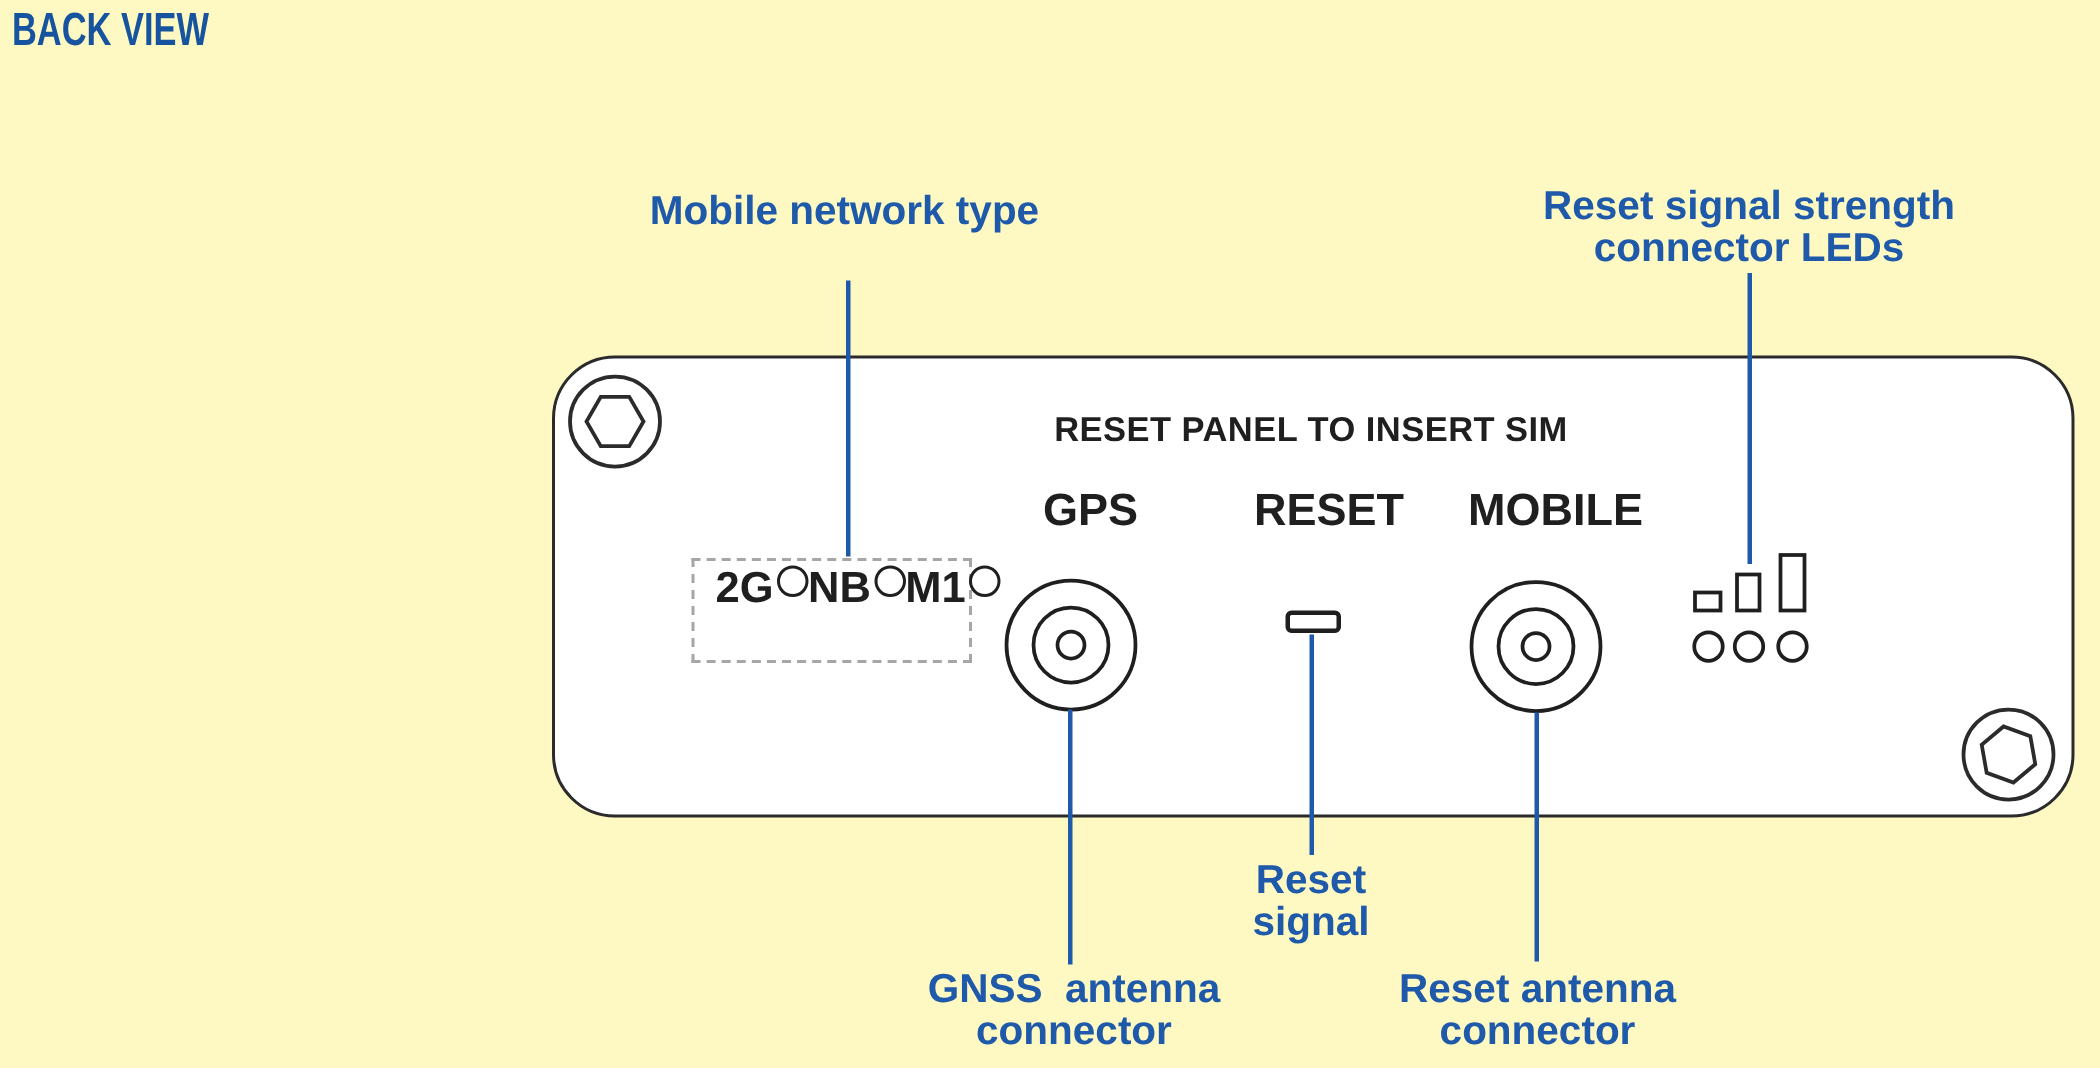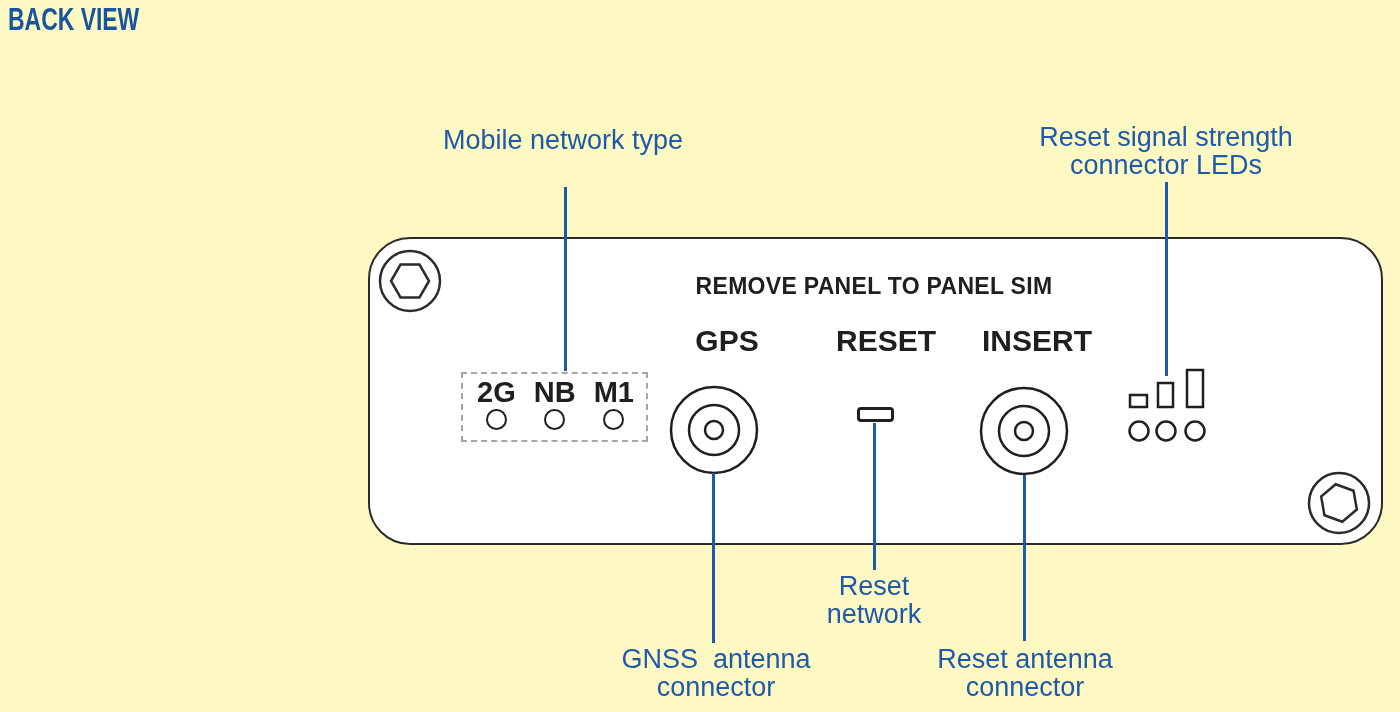--- a/index.html
+++ b/index.html
@@ -14,21 +14,21 @@
     position:relative;width:1400px;height:712px;background:#fef9c3;
     font-family:"Liberation Sans",sans-serif;overflow:hidden;
   }
   .title{
     position:absolute;left:8px;top:2px;margin:0;
     font-size:31px;font-weight:700;color:var(--title_blue);
     transform:scaleX(0.74);transform-origin:left top;white-space:nowrap;
   }
   .ann{
     position:absolute;transform:translateX(-50%);text-align:center;
-    color:var(--annotation_blue);font-weight:400;font-size:27px;line-height:28px;
+    color:var(--annotation_blue);font-weight:700;font-size:27px;line-height:28px;
   }
   .ann div{white-space:pre;}
   .leader{position:absolute;width:3px;background:var(--annotation_blue);}
   .panel{
     position:absolute;left:368px;top:237px;width:1015px;height:308px;
     border:2px solid var(--outline_dark);border-radius:42px;background:#fff;
     box-sizing:border-box;
   }
   .sim-text{
     position:absolute;left:874px;top:273px;transform:translateX(-50%);
@@ -37,21 +37,21 @@
   }
   .conn-label{
     position:absolute;top:324px;transform:translateX(-50%);
     font-size:30px;font-weight:700;color:var(--text_dark);white-space:nowrap;margin-left:12px;
   }
   .led-box{
     position:absolute;left:461px;top:372px;width:187px;height:70px;
     border:2px dashed var(--dashed_gray);box-sizing:border-box;
     display:flex;justify-content:space-between;padding:3px 12px 0 14px;
   }
-  .led-group{display:flex;flex-direction:column;align-items:center;gap:2px;}
+  .led-group{display:flex;flex-direction:row;align-items:flex-start;gap:2px;}
   .led-label{font-size:29px;font-weight:700;color:var(--text_dark);line-height:30px;}
   .led-dot{
     width:21px;height:21px;border:2.5px solid var(--text_dark);border-radius:50%;
     box-sizing:border-box;background:#fff;
   }
   .reset-btn{
     position:absolute;left:857px;top:407px;width:37px;height:15px;
     border:3px solid var(--text_dark);border-radius:4px;box-sizing:border-box;background:#fff;
   }
   .abs{position:absolute;}
@@ -68,24 +68,24 @@
   <svg class="abs" style="left:378px;top:249px" width="64" height="64" viewBox="0 0 64 64">
     <circle cx="32" cy="32" r="30" fill="#fff" stroke="#2b2b2b" stroke-width="2.5"></circle>
     <polygon points="51,32 41.5,48.45 22.5,48.45 13,32 22.5,15.55 41.5,15.55" fill="none" stroke="#2b2b2b" stroke-width="2.5"></polygon>
   </svg>
 
   <svg class="abs" style="left:1307px;top:471px" width="64" height="64" viewBox="0 0 64 64">
     <circle cx="32" cy="32" r="30" fill="#fff" stroke="#2b2b2b" stroke-width="2.5"></circle>
     <polygon points="51,32 41.5,48.45 22.5,48.45 13,32 22.5,15.55 41.5,15.55" transform="rotate(20 32 32)" fill="none" stroke="#2b2b2b" stroke-width="2.5"></polygon>
   </svg>
 
-  <div class="sim-text">REMOVE PANEL TO PANEL SIM</div>
+  <div class="sim-text">RESET PANEL TO INSERT SIM</div>
   <div class="conn-label" style="left:715px">GPS</div>
   <div class="conn-label" style="left:874px">RESET</div>
-  <div class="conn-label" style="left:1025px">INSERT</div>
+  <div class="conn-label" style="left:1025px">MOBILE</div>
 
   <div class="led-box">
     <div class="led-group">
       <div class="led-label">2G</div>
       <div class="led-dot"></div>
     </div>
     <div class="led-group">
       <div class="led-label">NB</div>
       <div class="led-dot"></div>
     </div>
@@ -128,21 +128,21 @@
     <div>Mobile network type</div>
   </div>
 
   <div class="ann" style="left:1166px;top:123px">
     <div>Reset signal strength</div>
     <div>connector LEDs</div>
   </div>
 
   <div class="ann" style="left:874px;top:572px">
     <div>Reset</div>
-    <div>network</div>
+    <div>signal</div>
   </div>
 
   <div class="ann" style="left:716px;top:645px">
     <div>GNSS  antenna</div>
     <div>connector</div>
   </div>
 
   <div class="ann" style="left:1025px;top:645px">
     <div>Reset antenna</div>
     <div>connector</div>

